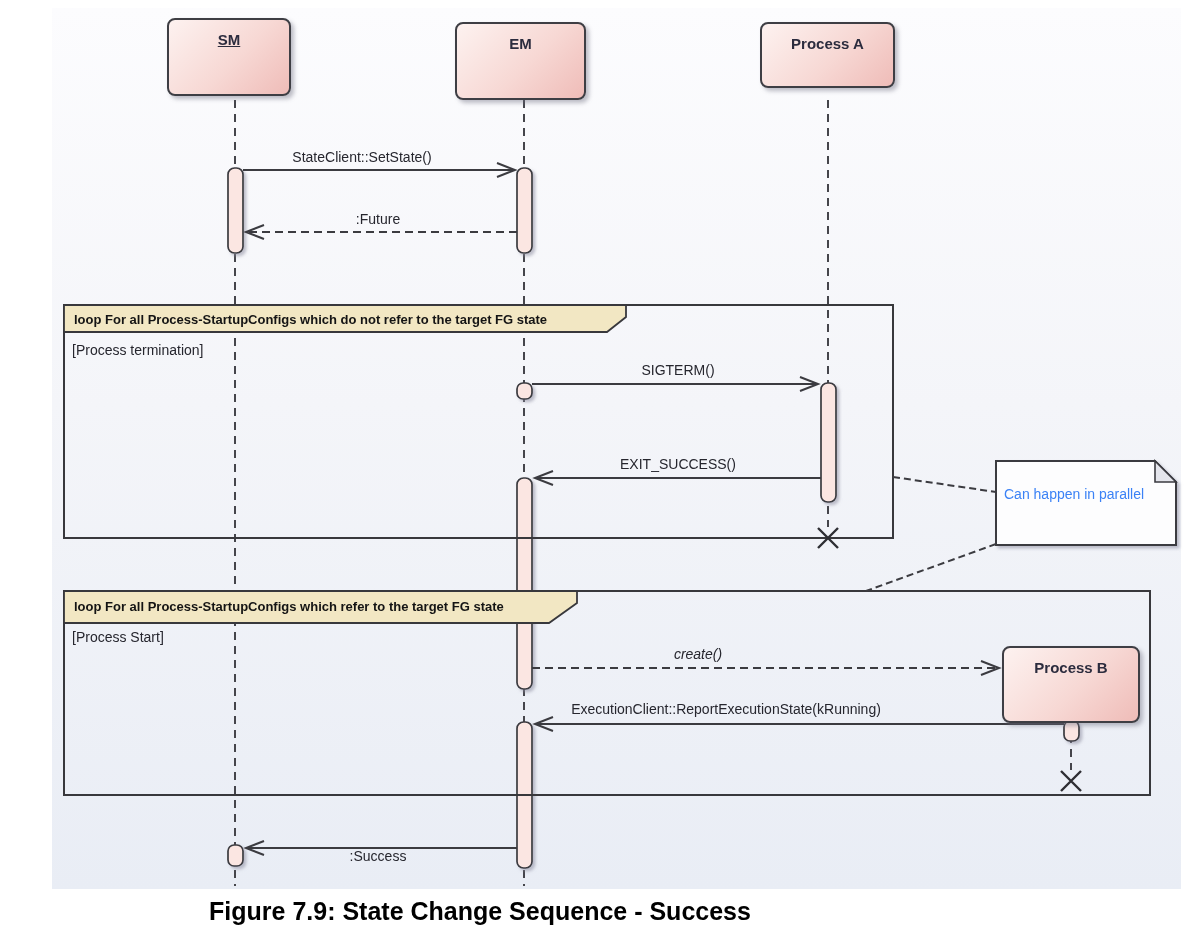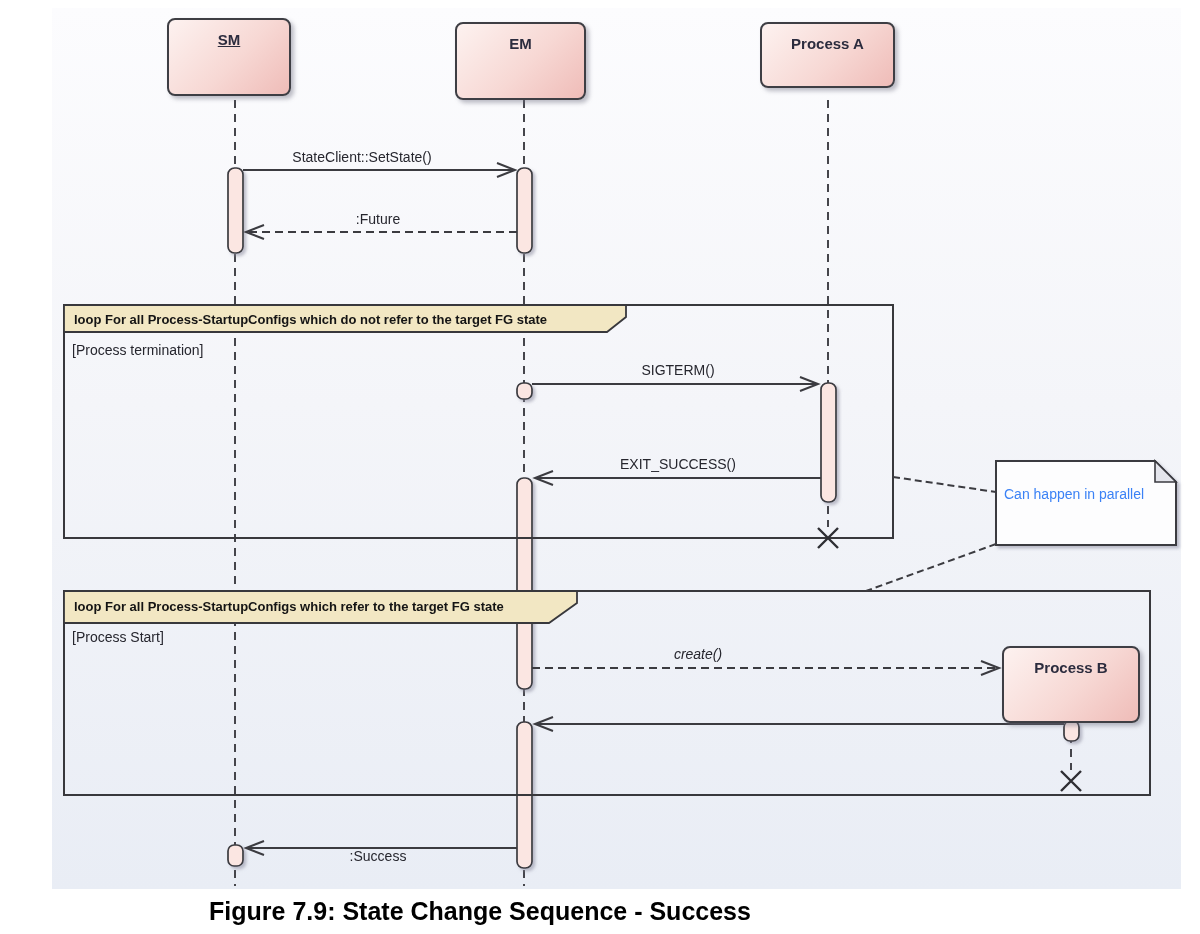--- a/index.html
+++ b/index.html
@@ -100,20 +100,21 @@
   </div>
   <div class="head" style="left:1002px;top:630px;width:138px;height:77px;margin-top:16px;">
     <span>Process B</span>
   </div>
 
   <div class="msglabel" style="left:242px;top:149px;width:240px;">StateClient::SetState()</div>
   <div class="msglabel" style="left:318px;top:211px;width:120px;">:Future</div>
   <div class="msglabel" style="left:598px;top:362px;width:160px;">SIGTERM()</div>
   <div class="msglabel" style="left:578px;top:456px;width:200px;">EXIT_SUCCESS()</div>
   <div class="msglabel" style="left:628px;top:646px;width:140px;font-style:italic;">create()</div>
+  <div class="msglabel" style="left:556px;top:701px;width:340px;">ExecutionClient::ReportExecutionState(kRunning)</div>
   <div class="msglabel" style="left:318px;top:848px;width:120px;">:Success</div>
 
   <div class="frag-op" style="left:74px;top:312px;">loop For all Process-StartupConfigs which do not refer to the target FG state</div>
   <div class="guard" style="left:72px;top:342px;text-align:right;">[Process termination]</div>
   <div class="frag-op" style="left:74px;top:599px;">loop For all Process-StartupConfigs which refer to the target FG state</div>
   <div class="guard" style="left:72px;top:629px;">[Process Start]</div>
 
   <div class="note-text" style="left:1004px;top:484px;width:150px;">Can happen in parallel</div>
 
   <div class="caption">Figure 7.9: State Change Sequence - Success</div>

